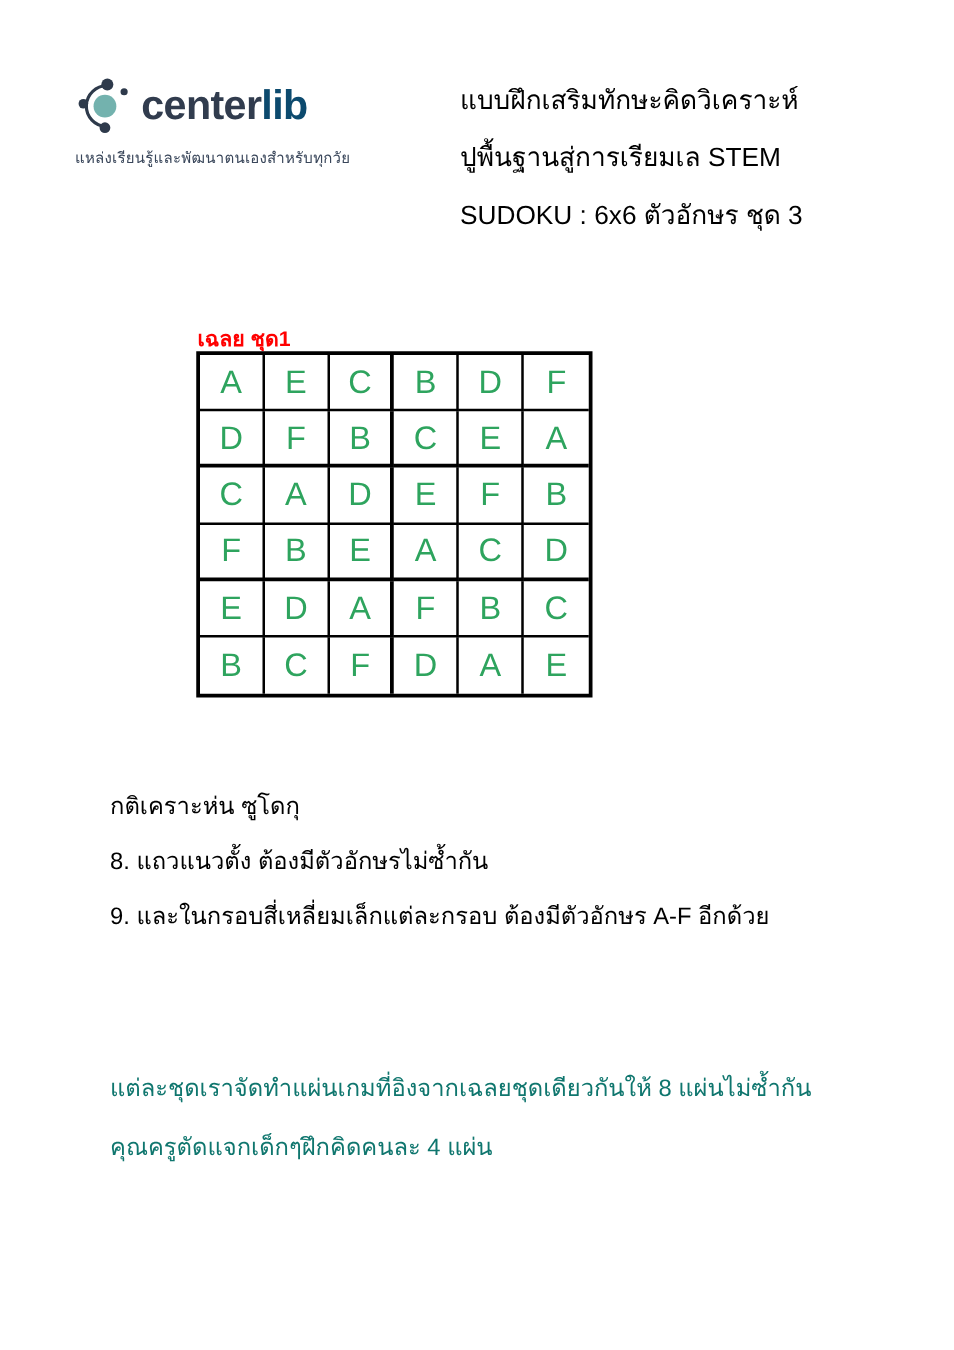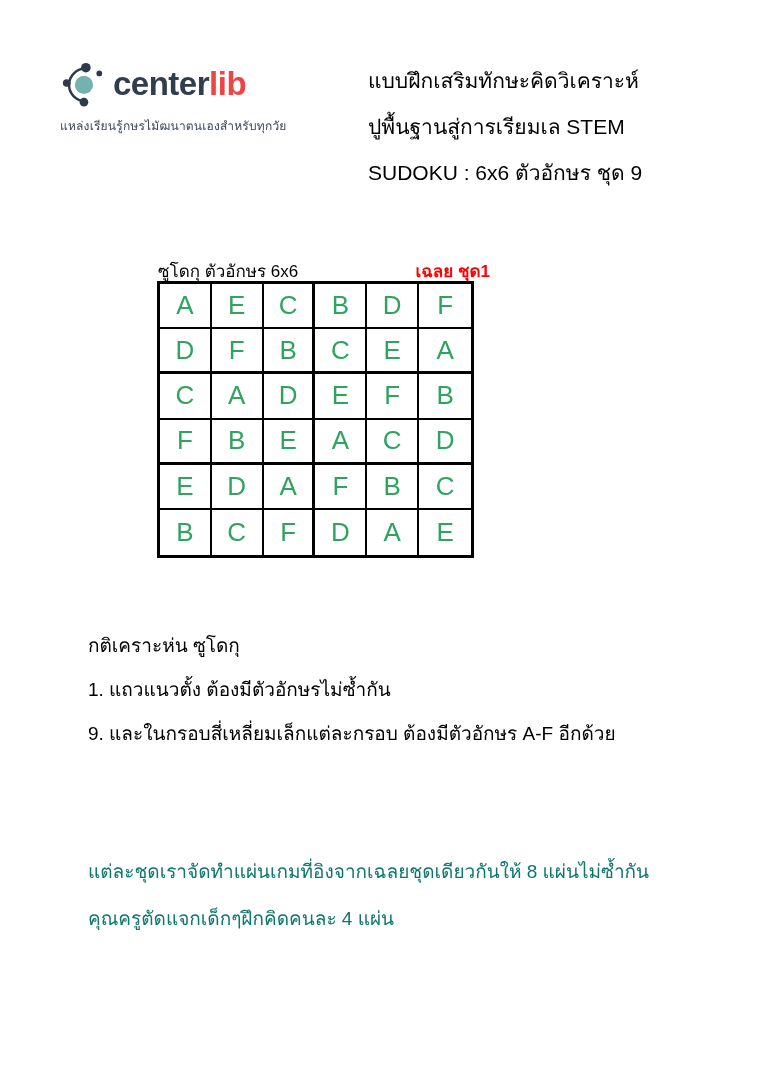--- a/index.html
+++ b/index.html
@@ -17,21 +17,21 @@
   .logo { position: absolute; left: 60px; top: 58px; }
   .logo-row { display: flex; align-items: center; gap: 7px; }
   .logo-icon { width: 46px; height: 50px; }
   .brand {
     font-size: 33px;
     font-weight: 600;
     letter-spacing: -0.5px;
     color: #313c4e;
     line-height: 1;
   }
-  .brand .lib { color: #ef4444; }
+  .brand .lib { color: #0c4a6e; }
   .tagline {
     margin-top: 8px;
     font-size: 12px;
     color: #39465a;
     letter-spacing: 0.2px;
     white-space: nowrap;
   }
 
   
   .titles {
@@ -114,31 +114,30 @@
       <svg class="logo-icon" viewBox="0 0 48 50">
         <path d="M 27 10 A 17 17 0 1 0 26 44" fill="none" stroke="#2e3a4b" stroke-width="2.6" stroke-linecap="round"></path>
         <circle cx="25" cy="27" r="9.5" fill="#73b2ae"></circle>
         <circle cx="27" cy="9" r="5" fill="#2e3a4b"></circle>
         <circle cx="41" cy="15" r="3" fill="#2e3a4b"></circle>
         <circle cx="7" cy="25" r="4" fill="#2e3a4b"></circle>
         <circle cx="25" cy="45" r="4.5" fill="#2e3a4b"></circle>
       </svg>
       <div class="brand"><span>center</span><span class="lib">lib</span></div>
     </div>
-    <div class="tagline">แหล่งเรียนรู้กษรไมัฒนาตนเองสำหรับทุกวัย</div>
+    <div class="tagline">แหล่งเรียนรู้และพัฒนาตนเองสำหรับทุกวัย</div>
   </div>
 
   <div class="titles">
     <div class="t-line">แบบฝึกเสริมทักษะคิดวิเคราะห์</div>
     <div class="t-line">ปูพื้นฐานสู่การเรียมเล STEM</div>
-    <div class="t-line">SUDOKU : 6x6 ตัวอักษร ชุด 9</div>
+    <div class="t-line">SUDOKU : 6x6 ตัวอักษร ชุด 3</div>
   </div>
 
   <div class="puzzle-labels">
-    <span>ซูโดกุ ตัวอักษร 6x6</span>
     <span class="answer-label">เฉลย ชุด1</span>
   </div>
 
   <div class="grid" id="sudoku-grid">
       <div class="cell">A</div>
       <div class="cell">E</div>
       <div class="cell box-right">C</div>
       <div class="cell">B</div>
       <div class="cell">D</div>
       <div class="cell col-last">F</div>
@@ -169,21 +168,21 @@
       <div class="cell row-last">B</div>
       <div class="cell row-last">C</div>
       <div class="cell row-last box-right">F</div>
       <div class="cell row-last">D</div>
       <div class="cell row-last">A</div>
       <div class="cell col-last row-last">E</div>
     </div>
 
   <div class="rules">
     <div class="r-line">กติเคราะห่น ซูโดกุ</div>
-    <div class="r-line">1. แถวแนวตั้ง ต้องมีตัวอักษรไม่ซ้ำกัน</div>
+    <div class="r-line">8. แถวแนวตั้ง ต้องมีตัวอักษรไม่ซ้ำกัน</div>
     <div class="r-line">9. และในกรอบสี่เหลี่ยมเล็กแต่ละกรอบ ต้องมีตัวอักษร A-F อีกด้วย</div>
   </div>
 
   <div class="footer">
     <div class="f-line">แต่ละชุดเราจัดทำแผ่นเกมที่อิงจากเฉลยชุดเดียวกันให้ 8 แผ่นไม่ซ้ำกัน</div>
     <div class="f-line">คุณครูตัดแจกเด็กๆฝึกคิดคนละ 4 แผ่น</div>
   </div>
 
 </div>
 

